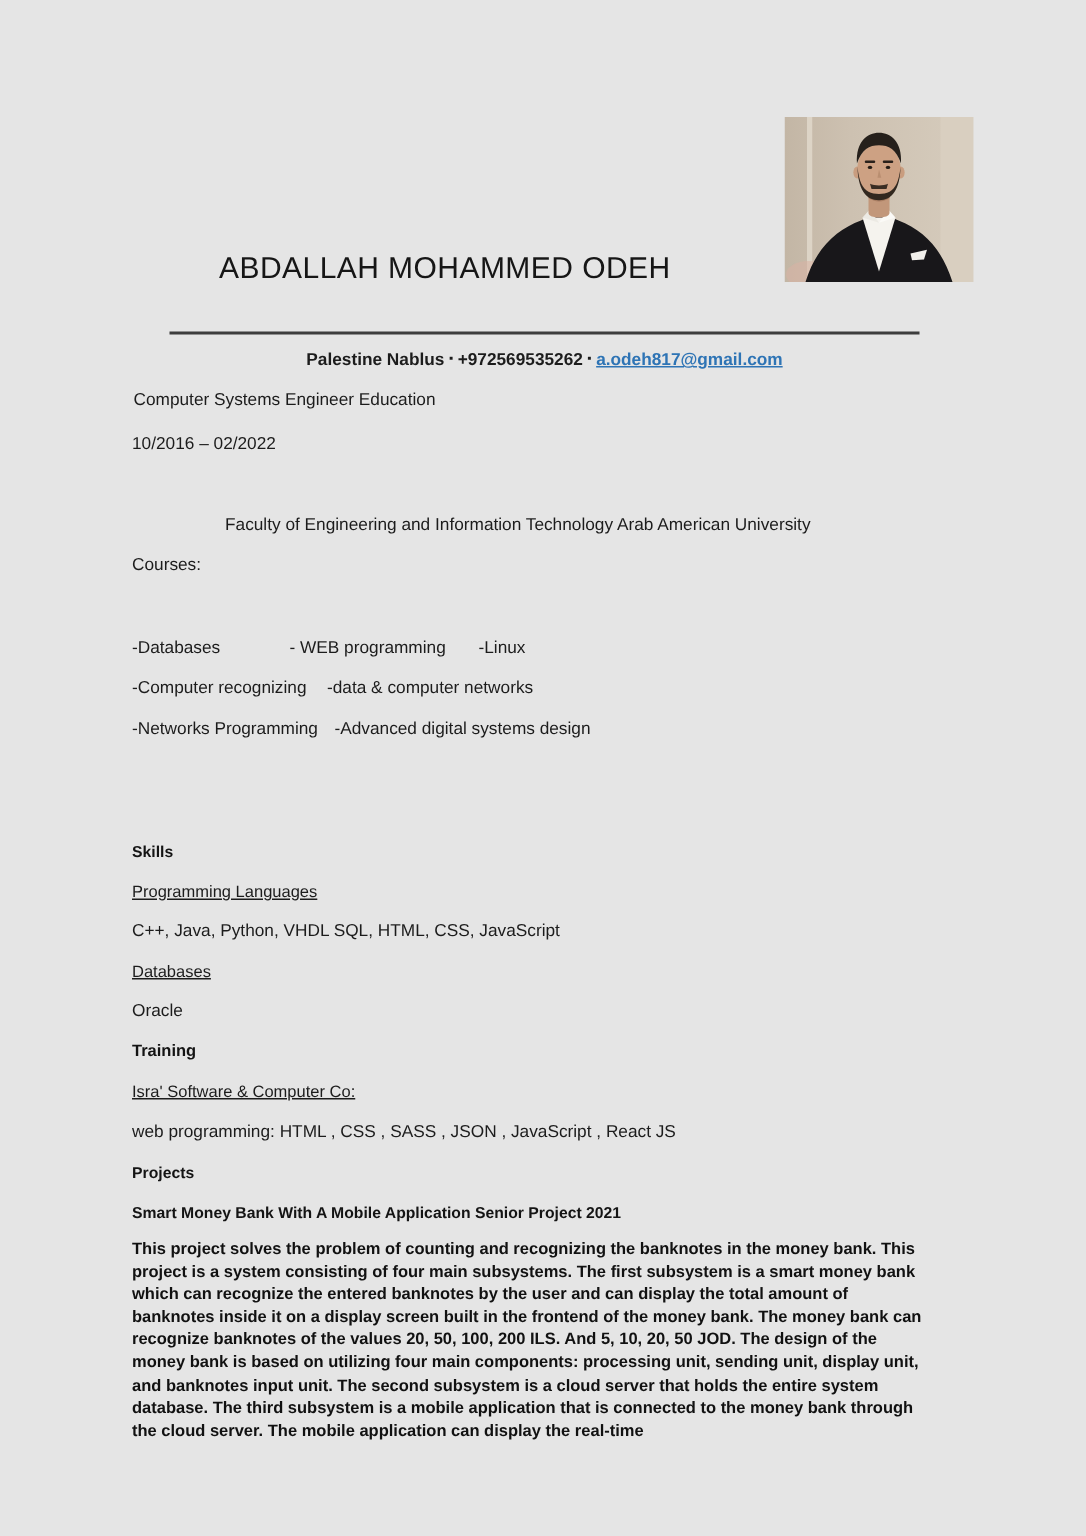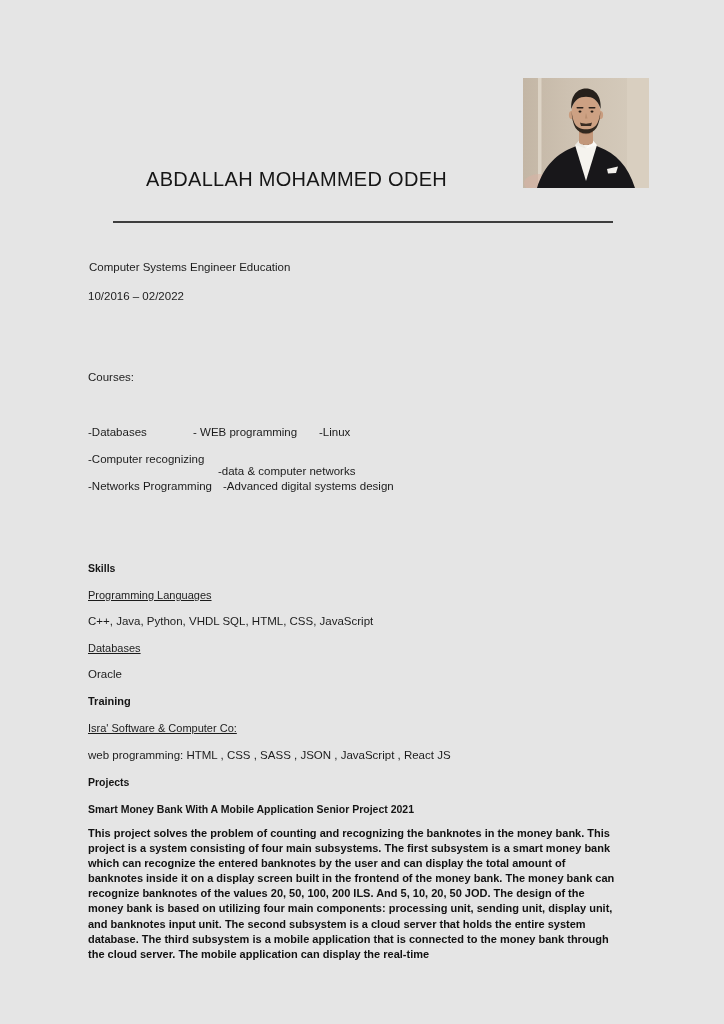--- a/index.html
+++ b/index.html
@@ -90,33 +90,37 @@
       <ellipse cx="69" cy="33.6" rx="1.5" ry="1.1" fill="#241c16"></ellipse>
 
       <path d="M63,35 L62,40.5 L64.5,40.5 Z" fill="#b98e70"></path>
     </svg>
   </div>
 
   <div class="abs name-title">ABDALLAH MOHAMMED ODEH</div>
 
   <div class="abs header-rule"></div>
 
+  <div class="abs contact-line">
+    <span>Palestine Nablus</span><span class="bullet-sep">▪</span><span>+972569535262</span><span class="bullet-sep">▪</span><span class="email-link">a.odeh817@gmail.com</span>
+  </div>
 
   <div class="abs body-text" style="left:89px; top:261px;">Computer Systems Engineer Education</div>
   <div class="abs body-text" style="left:88px; top:290px;text-align:center;">10/2016 – 02/2022</div>
+  <div class="abs body-text" style="left:150px; top:344px;">Faculty of Engineering and Information Technology Arab American University</div>
   <div class="abs body-text" style="left:88px; top:371px;">Courses:</div>
 
   <div class="abs course-row" style="top:426px;">
     <span style="left:0;">-Databases</span>
     <span style="left:105px;">- WEB programming</span>
     <span style="left:231px;">-Linux</span>
   </div>
   <div class="abs course-row" style="top:453px;">
     <span style="left:0;">-Computer recognizing</span>
-    <span style="left:130px;margin-top:12px;">-data &amp; computer networks</span>
+    <span style="left:130px;">-data &amp; computer networks</span>
   </div>
   <div class="abs course-row" style="top:480px;">
     <span style="left:0;">-Networks Programming</span>
     <span style="left:135px;">-Advanced digital systems design</span>
   </div>
 
   <div class="abs heading-sm" style="left:88px; top:562px;">Skills</div>
   <div class="abs underlined" style="left:88px; top:589px;">Programming Languages</div>
   <div class="abs body-text" style="left:88px; top:615px;">C++, Java, Python, VHDL SQL, HTML, CSS, JavaScript</div>
   <div class="abs underlined" style="left:88px; top:642px;">Databases</div>

